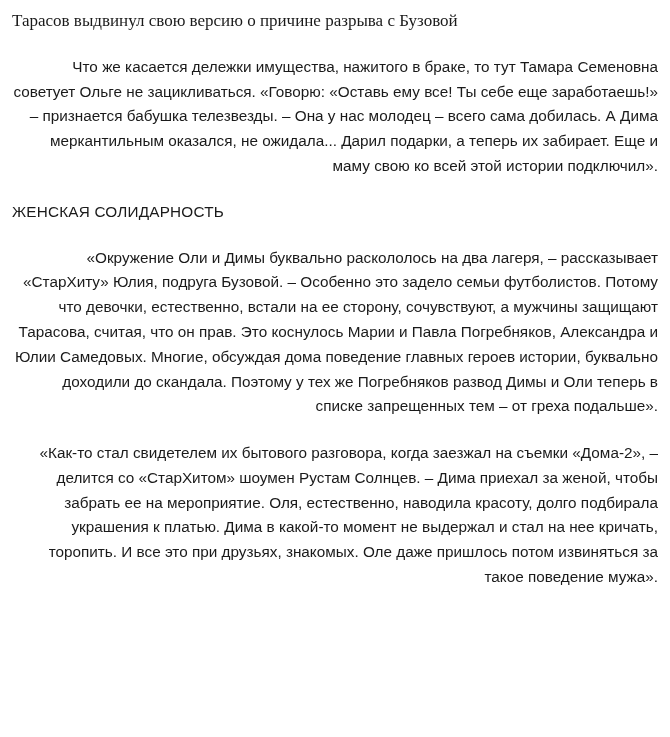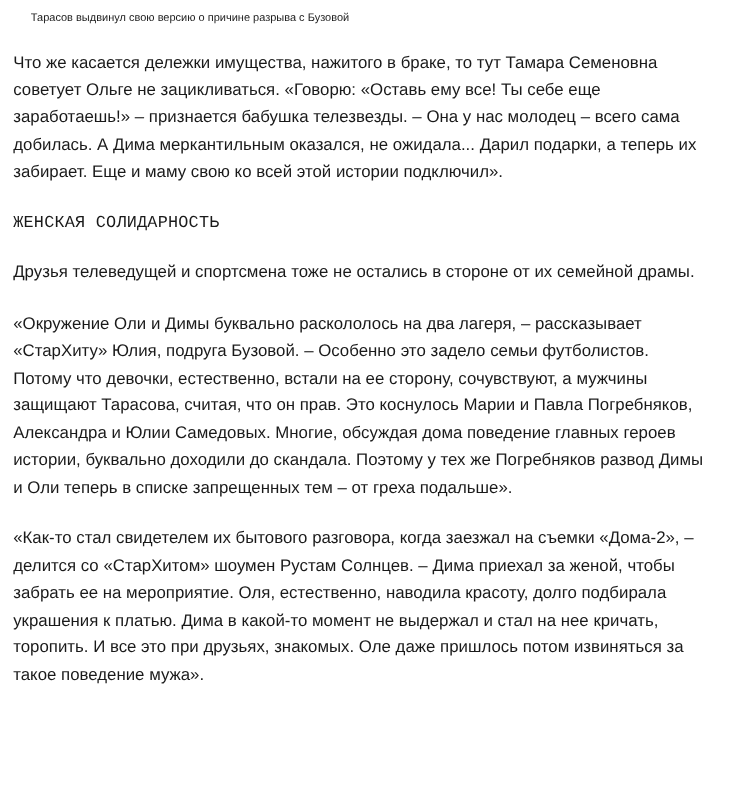--- a/index.html
+++ b/index.html
@@ -15,50 +15,49 @@
     overflow: hidden;
   }
   .page {
     box-sizing: border-box;
     width: 670px;
     height: 737px;
     padding: 10px 12px 0 12px;
     background: #ffffff;
   }
   .headline {
-    font-family: Liberation Sans, sans-serif;
-    font-size: 10px;
+    font-family: Liberation Serif, serif;
+    font-size: 17px;
     line-height: 1.35;
     color: #1a1a1a;
-    margin: 0 0 22px 16px;
+    margin: 0 0 22px 0;
     font-weight: 400;
   }
   .para {
     font-family: "Liberation Sans", sans-serif;
     font-size: 15.3px;
     line-height: 1.62;
     color: #1a1a1a;
-    margin: 0 18px 22px 0;
-    text-align: left;
+    margin: 0 0 22px 0;
+    text-align: right;
   }
   .subhead {
-    font-family: Liberation Mono, monospace;
+    font-family: Liberation Sans, sans-serif;
     font-size: 15.3px;
     line-height: 1.5;
     color: #1a1a1a;
     margin: 0 0 22px 0;
     letter-spacing: 0.2px;
   }
   .para:last-child {
     margin-bottom: 0;
   }
 </style>
 </head>
 <body>
 
 <div class="page">
   <div class="headline">Тарасов выдвинул свою версию о причине разрыва с Бузовой</div>
   <div class="para">Что же касается дележки имущества, нажитого в браке, то тут Тамара Семеновна советует Ольге не зацикливаться. «Говорю: «Оставь ему все! Ты себе еще заработаешь!» – признается бабушка телезвезды. – Она у нас молодец – всего сама добилась. А Дима меркантильным оказался, не ожидала... Дарил подарки, а теперь их забирает. Еще и маму свою ко всей этой истории подключил».</div>
   <div class="subhead">ЖЕНСКАЯ СОЛИДАРНОСТЬ</div>
-  <div class="para">Друзья телеведущей и спортсмена тоже не остались в стороне от их семейной драмы.</div>
   <div class="para">«Окружение Оли и Димы буквально раскололось на два лагеря, – рассказывает «СтарХиту» Юлия, подруга Бузовой. – Особенно это задело семьи футболистов. Потому что девочки, естественно, встали на ее сторону, сочувствуют, а мужчины защищают Тарасова, считая, что он прав. Это коснулось Марии и Павла Погребняков, Александра и Юлии Самедовых. Многие, обсуждая дома поведение главных героев истории, буквально доходили до скандала. Поэтому у тех же Погребняков развод Димы и Оли теперь в списке запрещенных тем – от греха подальше».</div>
   <div class="para">«Как-то стал свидетелем их бытового разговора, когда заезжал на съемки «Дома-2», – делится со «СтарХитом» шоумен Рустам Солнцев. – Дима приехал за женой, чтобы забрать ее на мероприятие. Оля, естественно, наводила красоту, долго подбирала украшения к платью. Дима в какой-то момент не выдержал и стал на нее кричать, торопить. И все это при друзьях, знакомых. Оле даже пришлось потом извиняться за такое поведение мужа».</div>
 </div>
 
 </body></html>

